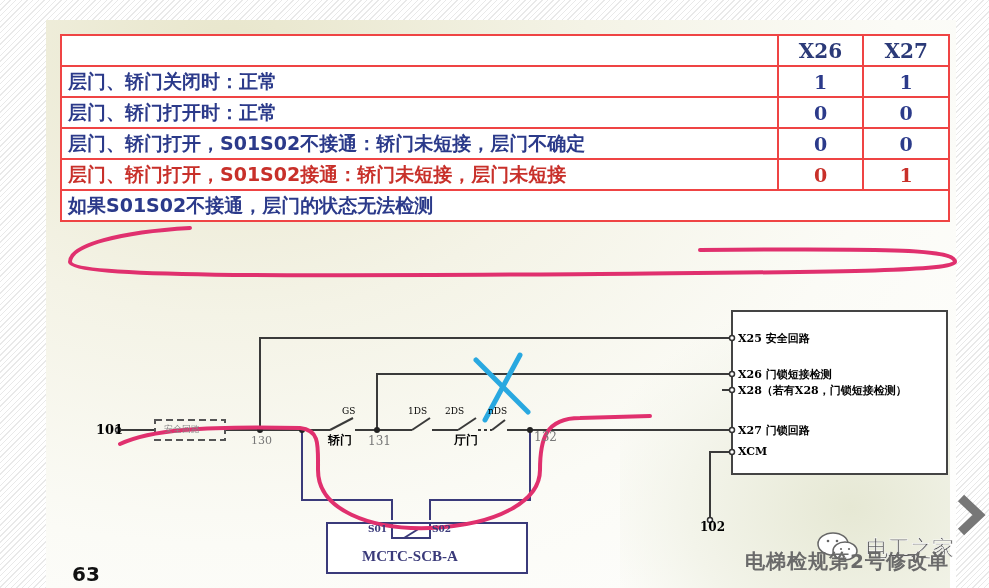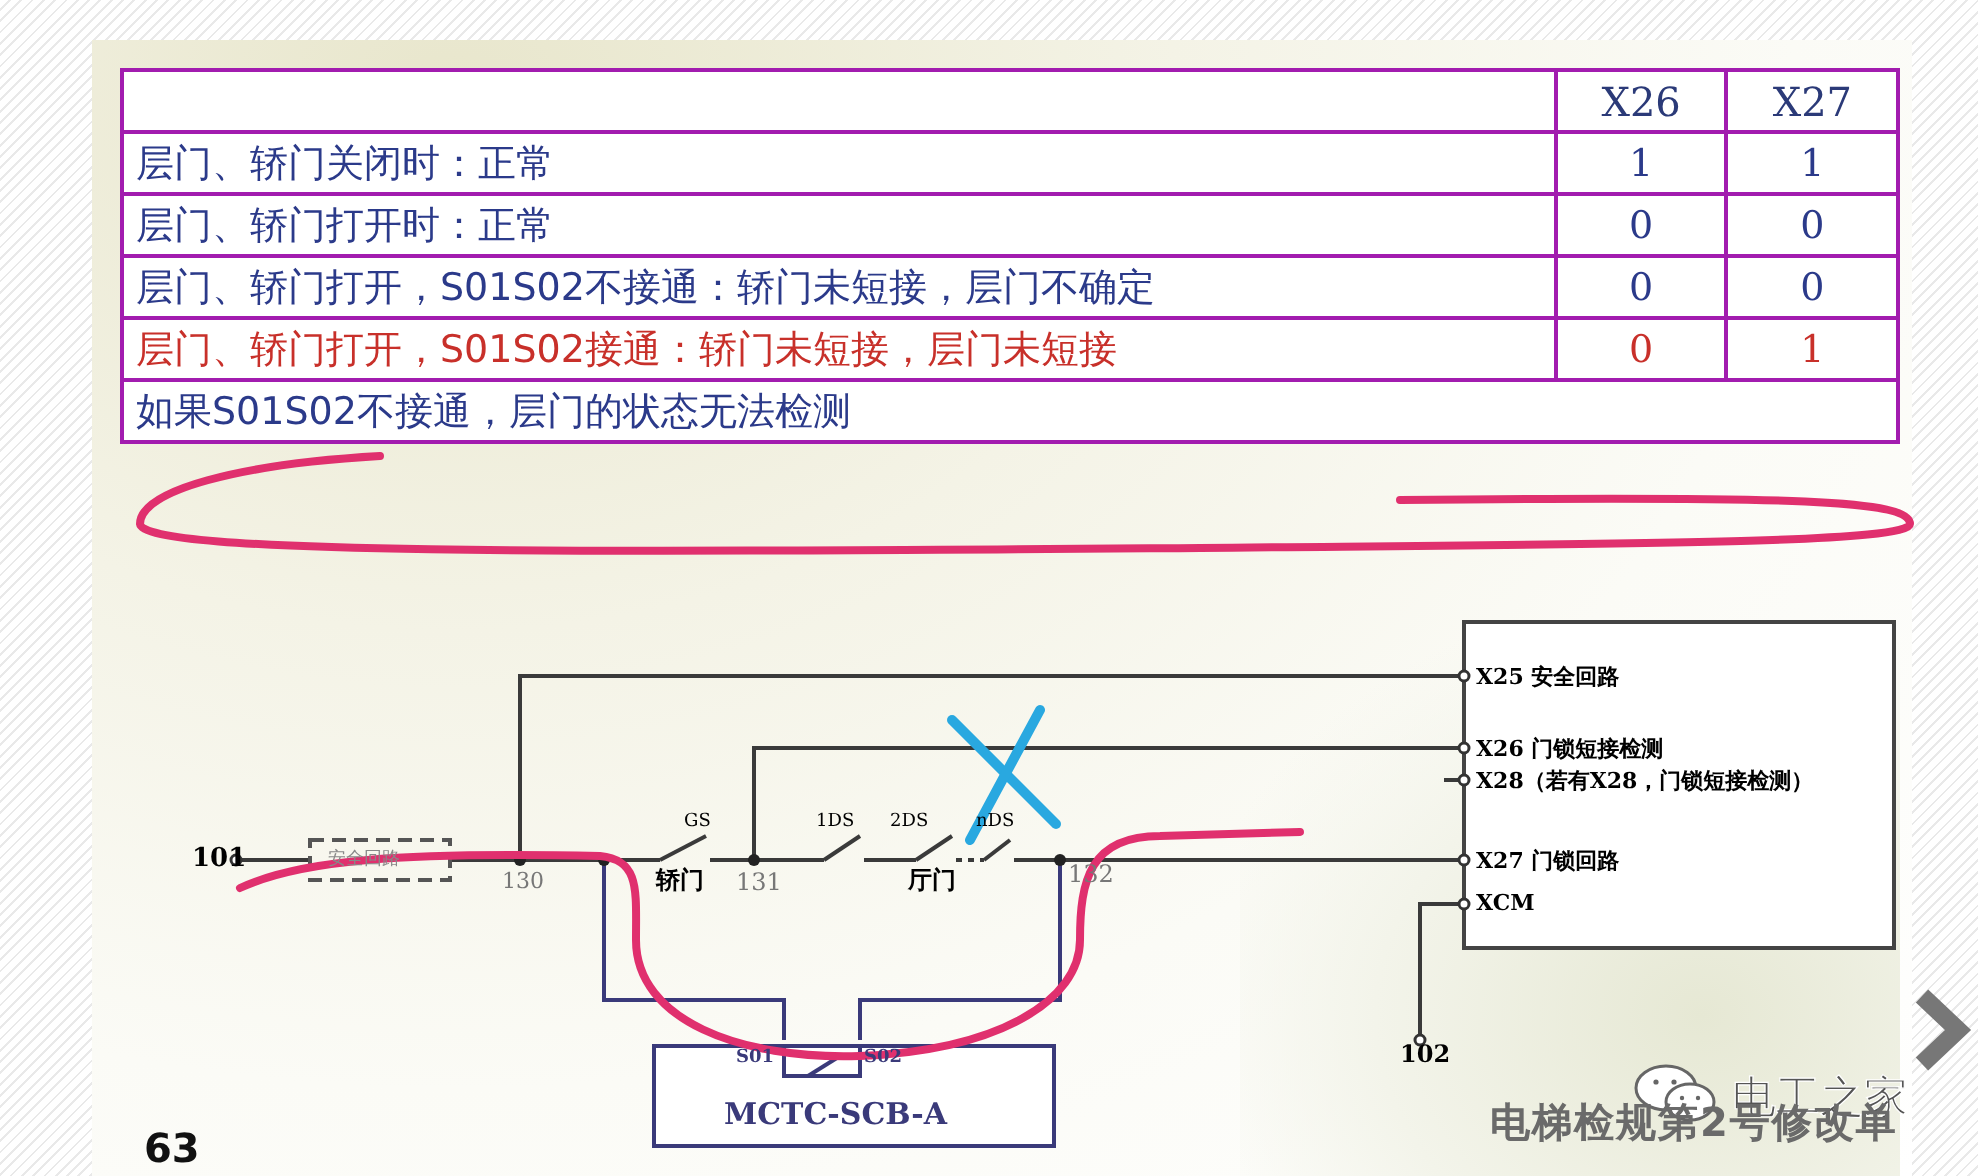--- a/index.html
+++ b/index.html
@@ -15,22 +15,22 @@
   .slide-bg2 {
     position: absolute; left: 620px; top: 320px; width: 330px; height: 268px;
     background: radial-gradient(ellipse at 70% 70%, #e6e8d4 0%, #f3f4ea 50%, rgba(255,255,255,0) 80%);
   }
   table.status {
     position: absolute; left: 60px; top: 34px; width: 890px;
     border-collapse: collapse; background: #ffffff;
     font-family: "DejaVu Sans", "Liberation Sans", sans-serif;
   }
   table.status td, table.status th {
-    border: 2px solid #a21caf; padding: 0 6px; height: 29px;
-    font-size: 19px; font-weight: normal; white-space: nowrap;
+    border: 2px solid #ef4444; padding: 0 6px; height: 29px;
+    font-size: 19px; font-weight: bold; white-space: nowrap;
   }
   table.status th { font-family: "DejaVu Serif", "Liberation Serif", serif; color:#2b3a78; font-size:20px; }
   table.status td.desc { text-align: left; width: 705px; }
   table.status td.num { text-align: center; width: 72px; font-family: "DejaVu Serif", "Liberation Serif", serif; }
   table.status tr.head td.blank { background: rgba(255,255,255,0.3); }
   .c-blue { color: #2b3a8a; }
   .c-red { color: #c8302a; }
   .diagram { position: absolute; left: 0; top: 0; width: 989px; height: 588px; }
   .lbl { position: absolute; font-family: "DejaVu Serif", "Liberation Serif", serif; white-space: nowrap; }
   .page-num {
@@ -165,21 +165,21 @@
 <div class="lbl" style="left:454px;top:432px;font-size:12px;font-weight:bold;">厅门</div>
 
 <div class="lbl" style="left:738px;top:331px;font-size:11px;font-weight:bold;">X25 安全回路</div>
 <div class="lbl" style="left:738px;top:367px;font-size:11px;font-weight:bold;">X26 门锁短接检测</div>
 <div class="lbl" style="left:738px;top:383px;font-size:11px;font-weight:bold;">X28（若有X28，门锁短接检测）</div>
 <div class="lbl" style="left:738px;top:423px;font-size:11px;font-weight:bold;">X27 门锁回路</div>
 <div class="lbl" style="left:738px;top:445px;font-size:11px;font-weight:bold;">XCM</div>
 
 <div class="lbl" style="left:368px;top:524px;font-size:9px;color:#3a3a7a;font-weight:bold;">S01</div>
 <div class="lbl" style="left:432px;top:524px;font-size:9px;color:#3a3a7a;font-weight:bold;">S02</div>
-<div class="lbl" style="left:362px;top:548px;font-size:15px;color:#3a3a7a;font-weight:bold;">MCTC-SCB-A</div>
+<div class="lbl" style="left:362px;top:548px;font-size:15px;color:#3a3a7a;font-weight:bold;font-family:Liberation Serif, serif;">MCTC-SCB-A</div>
 
 <div class="page-num">63</div>
 
 <svg class="wechat-icon" viewBox="0 0 48 34">
   <ellipse cx="18" cy="14" rx="15" ry="11" fill="#fff" stroke="#666" stroke-width="1.5"></ellipse>
   <ellipse cx="30" cy="21" rx="12" ry="9" fill="#fff" stroke="#666" stroke-width="1.5"></ellipse>
   <circle cx="13" cy="11" r="1.3" fill="#666"></circle>
     <circle cx="22" cy="11" r="1.3" fill="#666"></circle>
   <circle cx="26" cy="19" r="1.1" fill="#666"></circle>
     <circle cx="34" cy="19" r="1.1" fill="#666"></circle>

